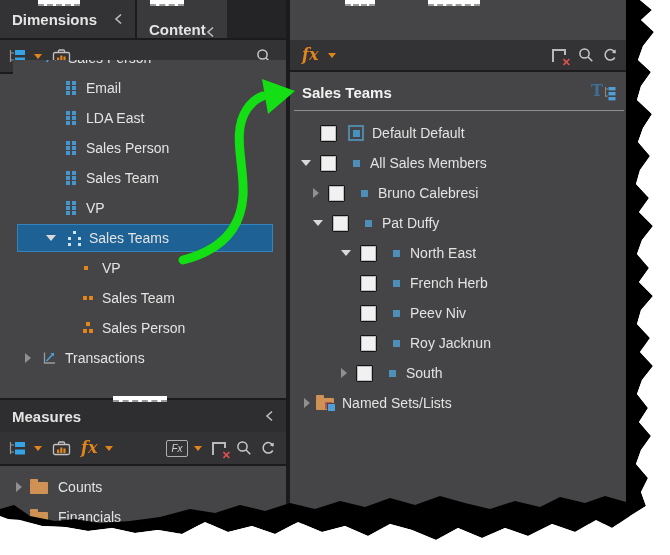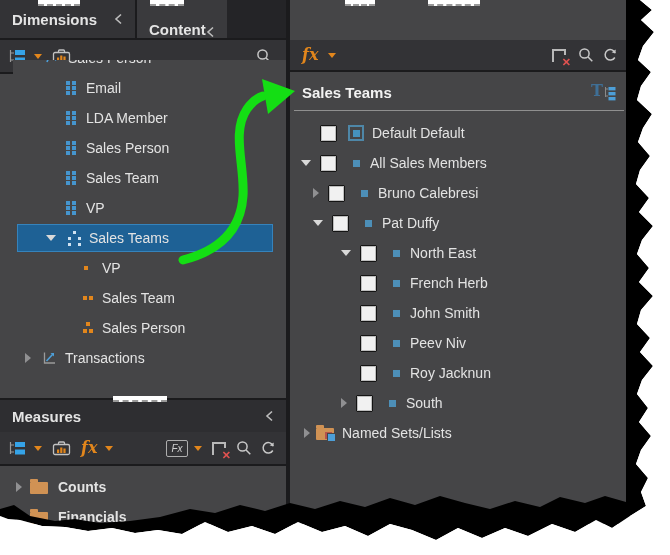--- a/index.html
+++ b/index.html
@@ -40,21 +40,21 @@
   #shheader .title{font-size:15px;font-weight:bold;color:#f2f2f2;}
   #etree{position:absolute;left:0;top:112px;width:100%;height:412px;padding-top:6px;box-sizing:border-box;}
 
   
   .clipped{padding-left:33px;margin-top:-17px;}
   .attr{padding-left:53px;}
   .sub{padding-left:70px;}
   .rootrow{padding-left:12px;}
   .selrow{margin:1px 4px;height:28px;width:256px;box-sizing:border-box;background:#1E6195;
           border:1px solid #3583BC;padding-left:28px;}
-  .mrow{padding-left:16px;font-weight:bold;}
+  .mrow{padding-left:16px;}
 
   
   .e0{padding-left:11px;} .e1{padding-left:23px;} .e2{padding-left:51px;}
   .spacer19{width:19px;flex:none;}
 
   
   .icon{position:relative;flex:none;}
   .i-grid{width:11px;height:14px;margin-right:9px;}
   .i-grid::before{content:"";position:absolute;left:0;top:0;width:4px;height:4px;background:#4595CE;
      box-shadow:6px 0 #4595CE,0 5px #4595CE,6px 5px #4595CE,0 10px #4595CE,6px 10px #4595CE;}
@@ -167,21 +167,21 @@
             <path d="M9 4 L13 6.5 L9 9 Z" fill="#4D9FD8"></path>
           </svg>
         <span class="lbl">Sales Person</span>
       </div>
       <div class="row attr">
         <span class="icon i-grid"></span>
         <span class="lbl">Email</span>
       </div>
       <div class="row attr">
         <span class="icon i-grid"></span>
-        <span class="lbl">LDA Member</span>
+        <span class="lbl">LDA East</span>
       </div>
       <div class="row attr">
         <span class="icon i-grid"></span>
         <span class="lbl">Sales Person</span>
       </div>
       <div class="row attr">
         <span class="icon i-grid"></span>
         <span class="lbl">Sales Team</span>
       </div>
       <div class="row attr">
@@ -349,26 +349,20 @@
         <div class="row e2">
           <span class="spacer19"></span>
           <span class="cb"></span>
           <span class="msq"></span>
           <span class="lbl">French Herb</span>
         </div>
         <div class="row e2">
           <span class="spacer19"></span>
           <span class="cb"></span>
           <span class="msq"></span>
-          <span class="lbl">John Smith</span>
-        </div>
-        <div class="row e2">
-          <span class="spacer19"></span>
-          <span class="cb"></span>
-          <span class="msq"></span>
           <span class="lbl">Peev Niv</span>
         </div>
         <div class="row e2">
           <span class="spacer19"></span>
           <span class="cb"></span>
           <span class="msq"></span>
           <span class="lbl">Roy Jacknun</span>
         </div>
         <div class="row e2">
           <span class="tright etri" style="margin-right:9px"></span>

